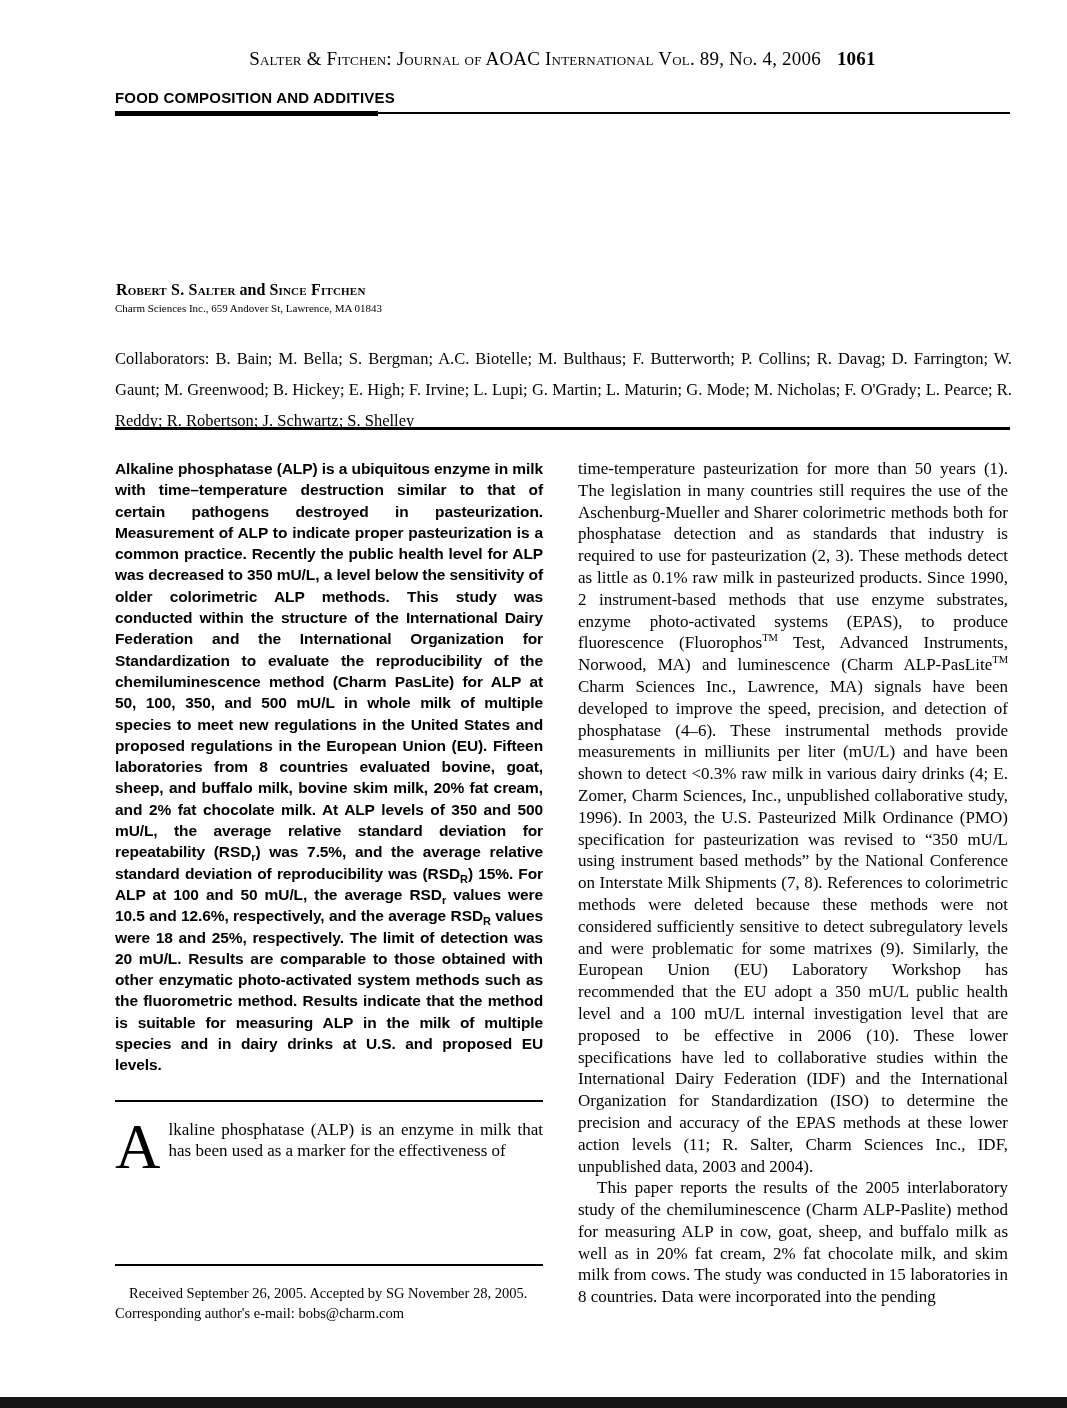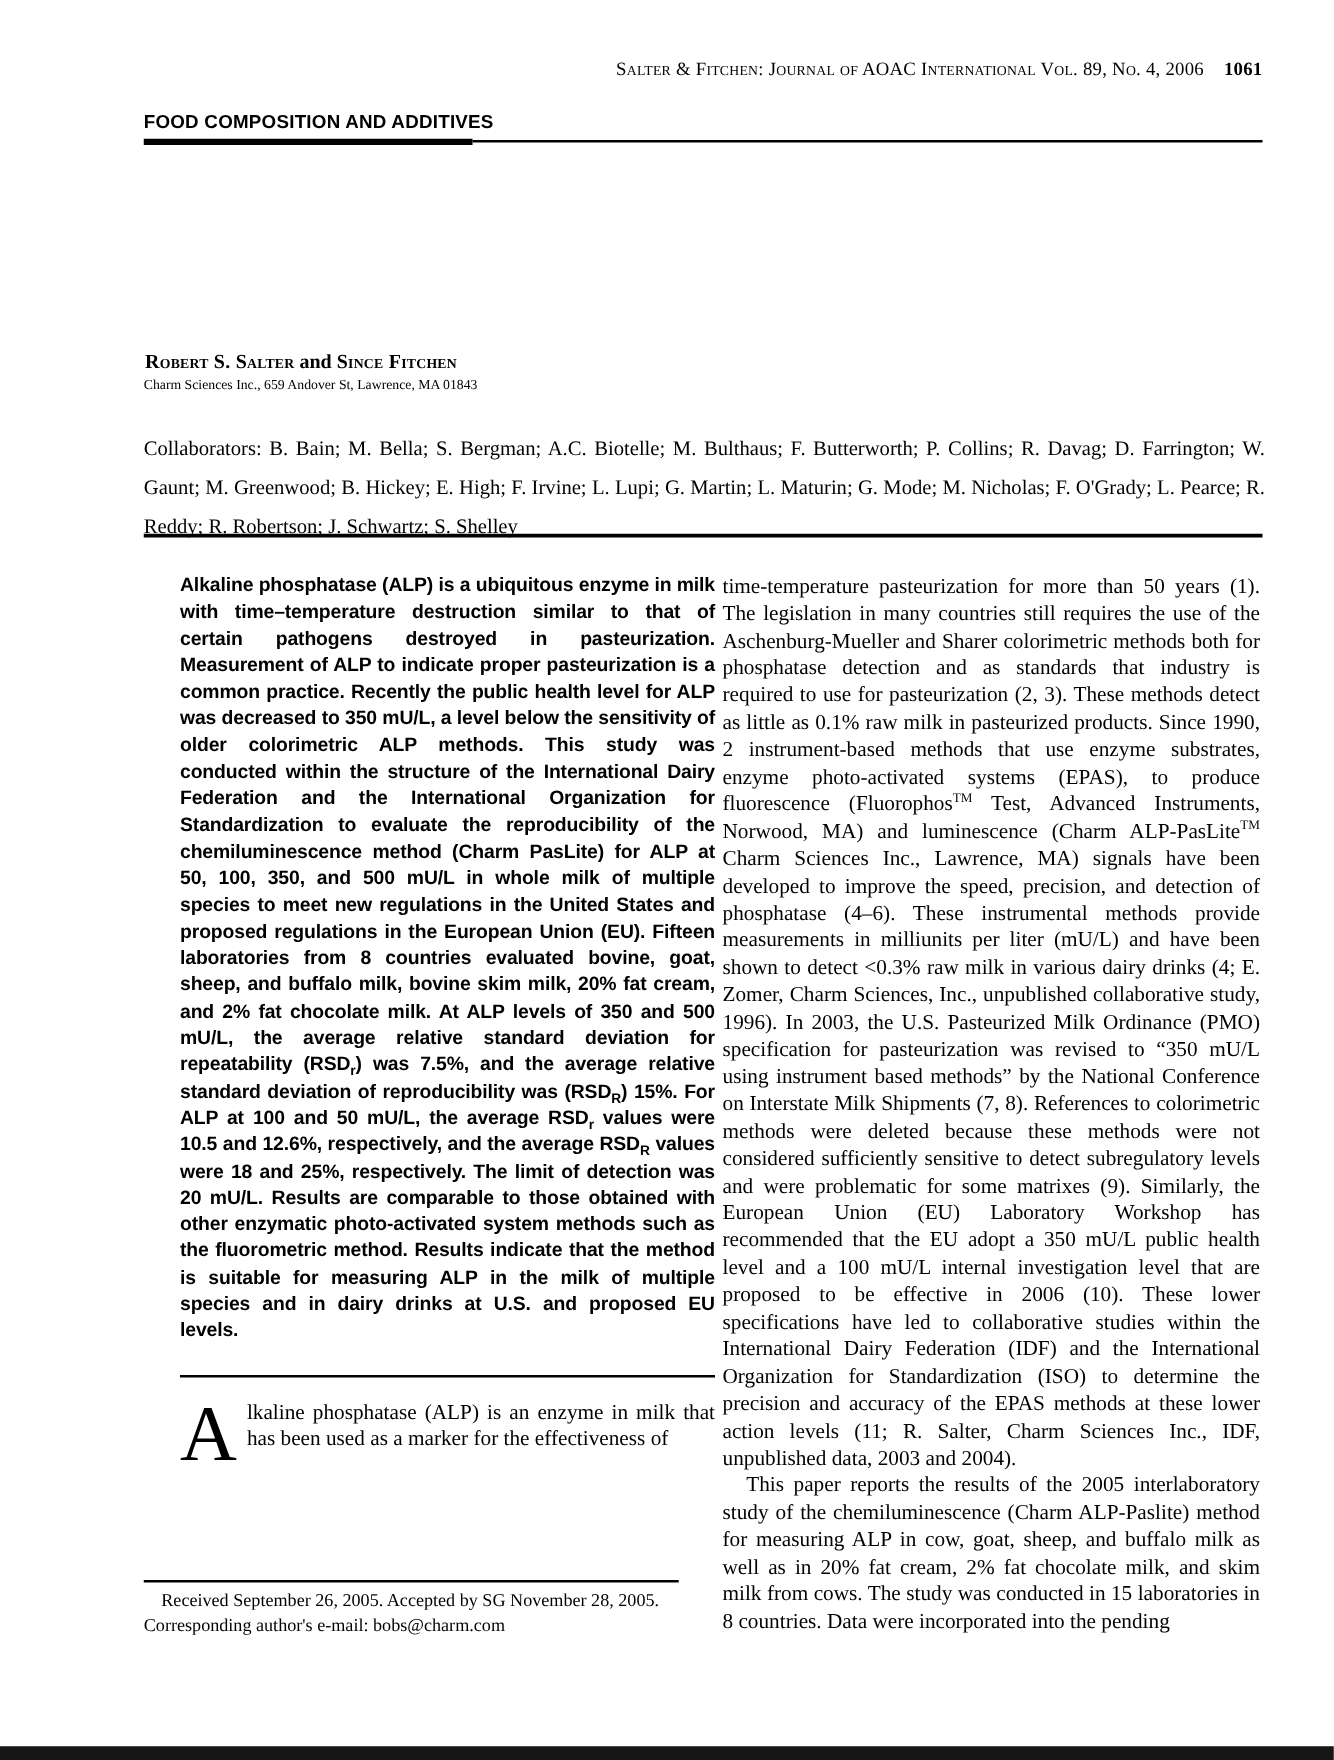--- a/index.html
+++ b/index.html
@@ -7,21 +7,21 @@
     width:1067px; height:1408px;
     background:#ffffff; color:#000;
     font-family:"Liberation Serif", serif;
     position:relative; overflow:hidden;
     -webkit-font-smoothing:antialiased;
   }
   .page { position:absolute; inset:0; }
 
   .running-head {
     position:absolute; top:48px; left:115px; right:57px;
-    text-align:right; font-size:15px; font-variant:small-caps;
+    text-align:center; font-size:19px; font-variant:small-caps;
     letter-spacing:0.2px; white-space:nowrap;
   }
   .running-head .pageno { font-weight:bold; margin-left:16px; font-variant:normal; }
 
   .section-label {
     position:absolute; top:89px; left:115px;
     font-family:"Liberation Sans", sans-serif;
     font-weight:bold; font-size:15px; letter-spacing:0.2px;
   }
   .section-rule {
@@ -48,21 +48,21 @@
   .collaborators {
     position:absolute; top:343px; left:115px; width:897px;
     font-size:16.5px; line-height:31px; text-align:justify;
   }
 
   .top-rule {
     position:absolute; top:427px; left:115px; right:57px;
     height:3px; background:#000;
   }
 
-  .col-left  { position:absolute; top:458px; left:115px; width:428px;margin-left:29px; }
+  .col-left  { position:absolute; top:458px; left:115px; width:428px; }
   .col-right { position:absolute; top:458px; left:578px; width:430px; }
 
   .abstract {
     margin:0; text-align:justify;
     font-family:"Liberation Sans", sans-serif;
     font-weight:bold; font-size:15.5px; line-height:21.3px;
     letter-spacing:-0.1px;
   }
   .abstract sub { font-size:11px; line-height:0; }
 
@@ -72,21 +72,21 @@
     margin:17px 0 0 0; text-align:justify;
     font-size:17px; line-height:21.5px;
   }
   .dropcap {
     float:left; font-size:63px; line-height:50px;
     padding:3px 8px 0 0; font-weight:normal;
   }
 
   .footnote {
     position:absolute; top:1264px; left:115px; width:428px;
-    border-top:2px solid #000; padding-top:6px;
+    border-top:2px solid #000; padding-top:18px;
     font-size:14.5px; line-height:19.5px;
   }
   .footnote .fn1 { text-indent:14px; }
 
   .body-p {
     margin:0; text-align:justify;
     font-size:17px; line-height:21.8px;
   }
   .body-p sup { font-size:10.5px; line-height:0; }
   .body-p.indent { text-indent:19px; }

